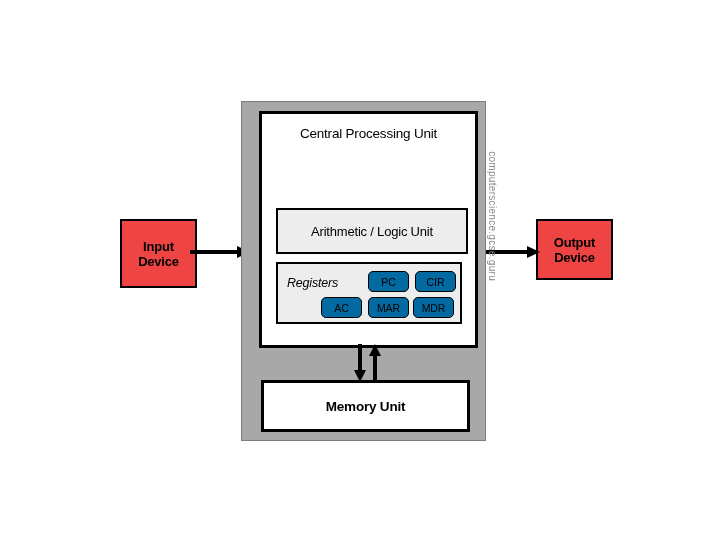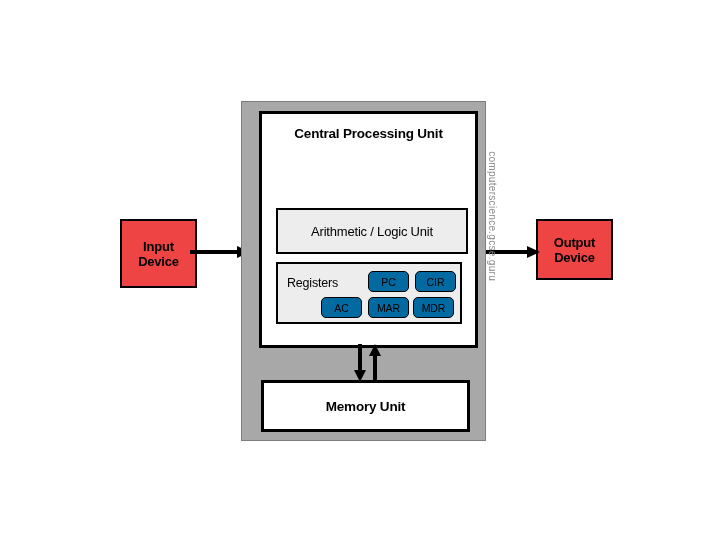--- a/index.html
+++ b/index.html
@@ -63,21 +63,21 @@
     width: 219px; height: 237px;
     background: #ffffff;
     border: 3px solid #000000;
     box-sizing: border-box;
   }
   #cpu-title {
     position: absolute;
     left: 0; top: 12px;
     width: 100%;
     text-align: center;
-    font-weight: bold;
+    font-weight: normal;
     font-size: 13.5px;
     letter-spacing: -0.2px;
   }
 
   
   .cpu-inner {
     border: 2px solid #000000;
     background: #ededed;
     font-size: 13px;
     letter-spacing: -0.2px;
@@ -92,20 +92,21 @@
     width: 186px; height: 62px;
     background: #ededed;
     border: 2px solid #000000;
     box-sizing: border-box;
   }
   #registers-label {
     position: absolute;
     left: 9px; top: 12px;
     font-size: 12.5px;
     letter-spacing: -0.2px;
+    font-style: italic;
   }
   .reg-chip {
     position: absolute;
     box-sizing: border-box;
     width: 41px;
     height: 21px;
     background: #0369a1;
     border: 1.5px solid #000000;
     border-radius: 5px;
     display: flex;

